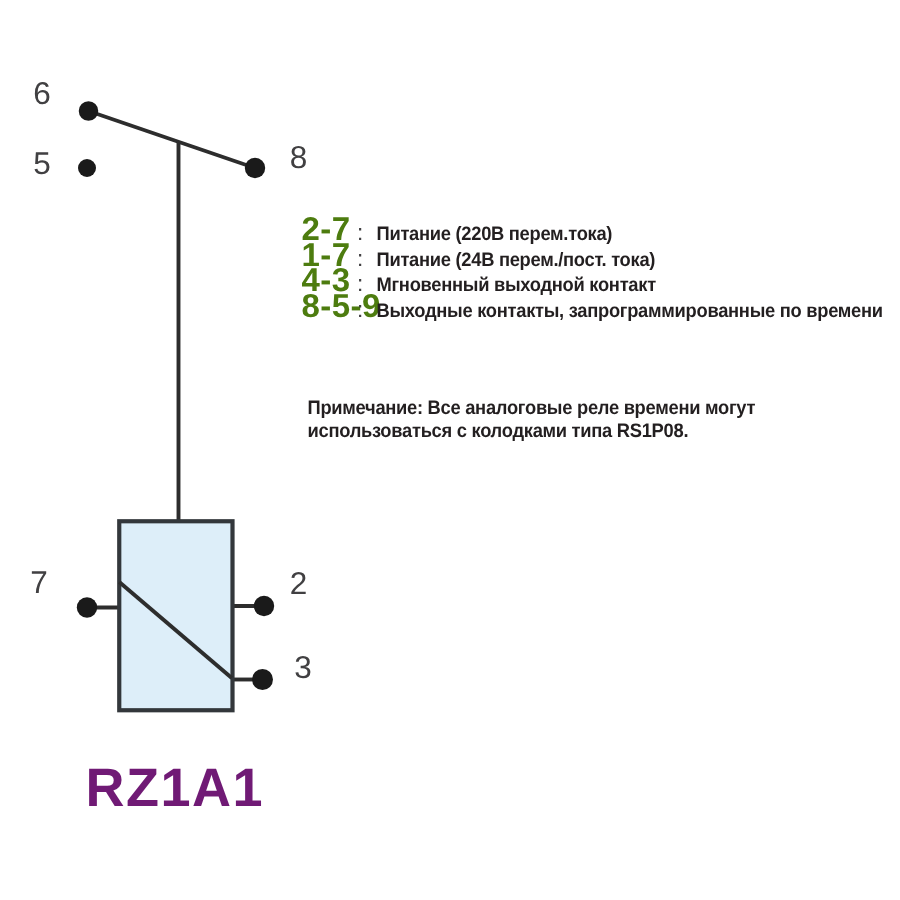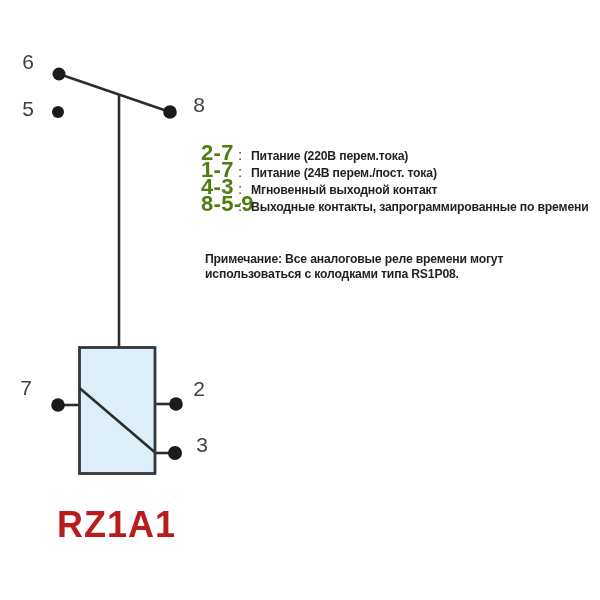--- a/index.html
+++ b/index.html
@@ -12,27 +12,27 @@
 
   
   .legend { position:absolute; left:201px; top:144px; }
   .lrow { display:flex; align-items:baseline; height:17px; line-height:17px; white-space:nowrap; }
   .pins  { flex:none; width:37px; font-weight:700; font-size:22px; letter-spacing:0.3px; color:#4d7c0f; }
   .colon { flex:none; width:13px; font-weight:400; font-size:15px; color:#414042; }
   .desc  { font-weight:700; font-size:13px; letter-spacing:-0.2px; color:#231f20;
            transform:scaleX(0.94); transform-origin:0 100%; }
 
   
-  .note { position:absolute; left:205px; top:251px; line-height:15px; white-space:nowrap; }
+  .note { position:absolute; left:205px; top:264px; line-height:15px; white-space:nowrap; }
   .note-line { font-weight:700; font-size:13px; letter-spacing:-0.2px; color:#231f20;
                transform:scaleX(0.94); transform-origin:0 50%; }
 
   
   .model { position:absolute; left:57px; top:505px; font-size:36px; font-weight:700;
-           letter-spacing:1px; color:#b91c1c; line-height:40px; }
+           letter-spacing:1px; color:#701a75; line-height:40px; }
 </style>
 </head>
 <body>
 
 <div class="canvas">
 
   <svg class="diagram" width="600" height="600" viewBox="0 0 600 600">
 
     <g fill="none" stroke-width="2.6" stroke-linecap="butt" stroke="#2d2d2d">
       <line x1="59" y1="74" x2="170" y2="112"></line>

